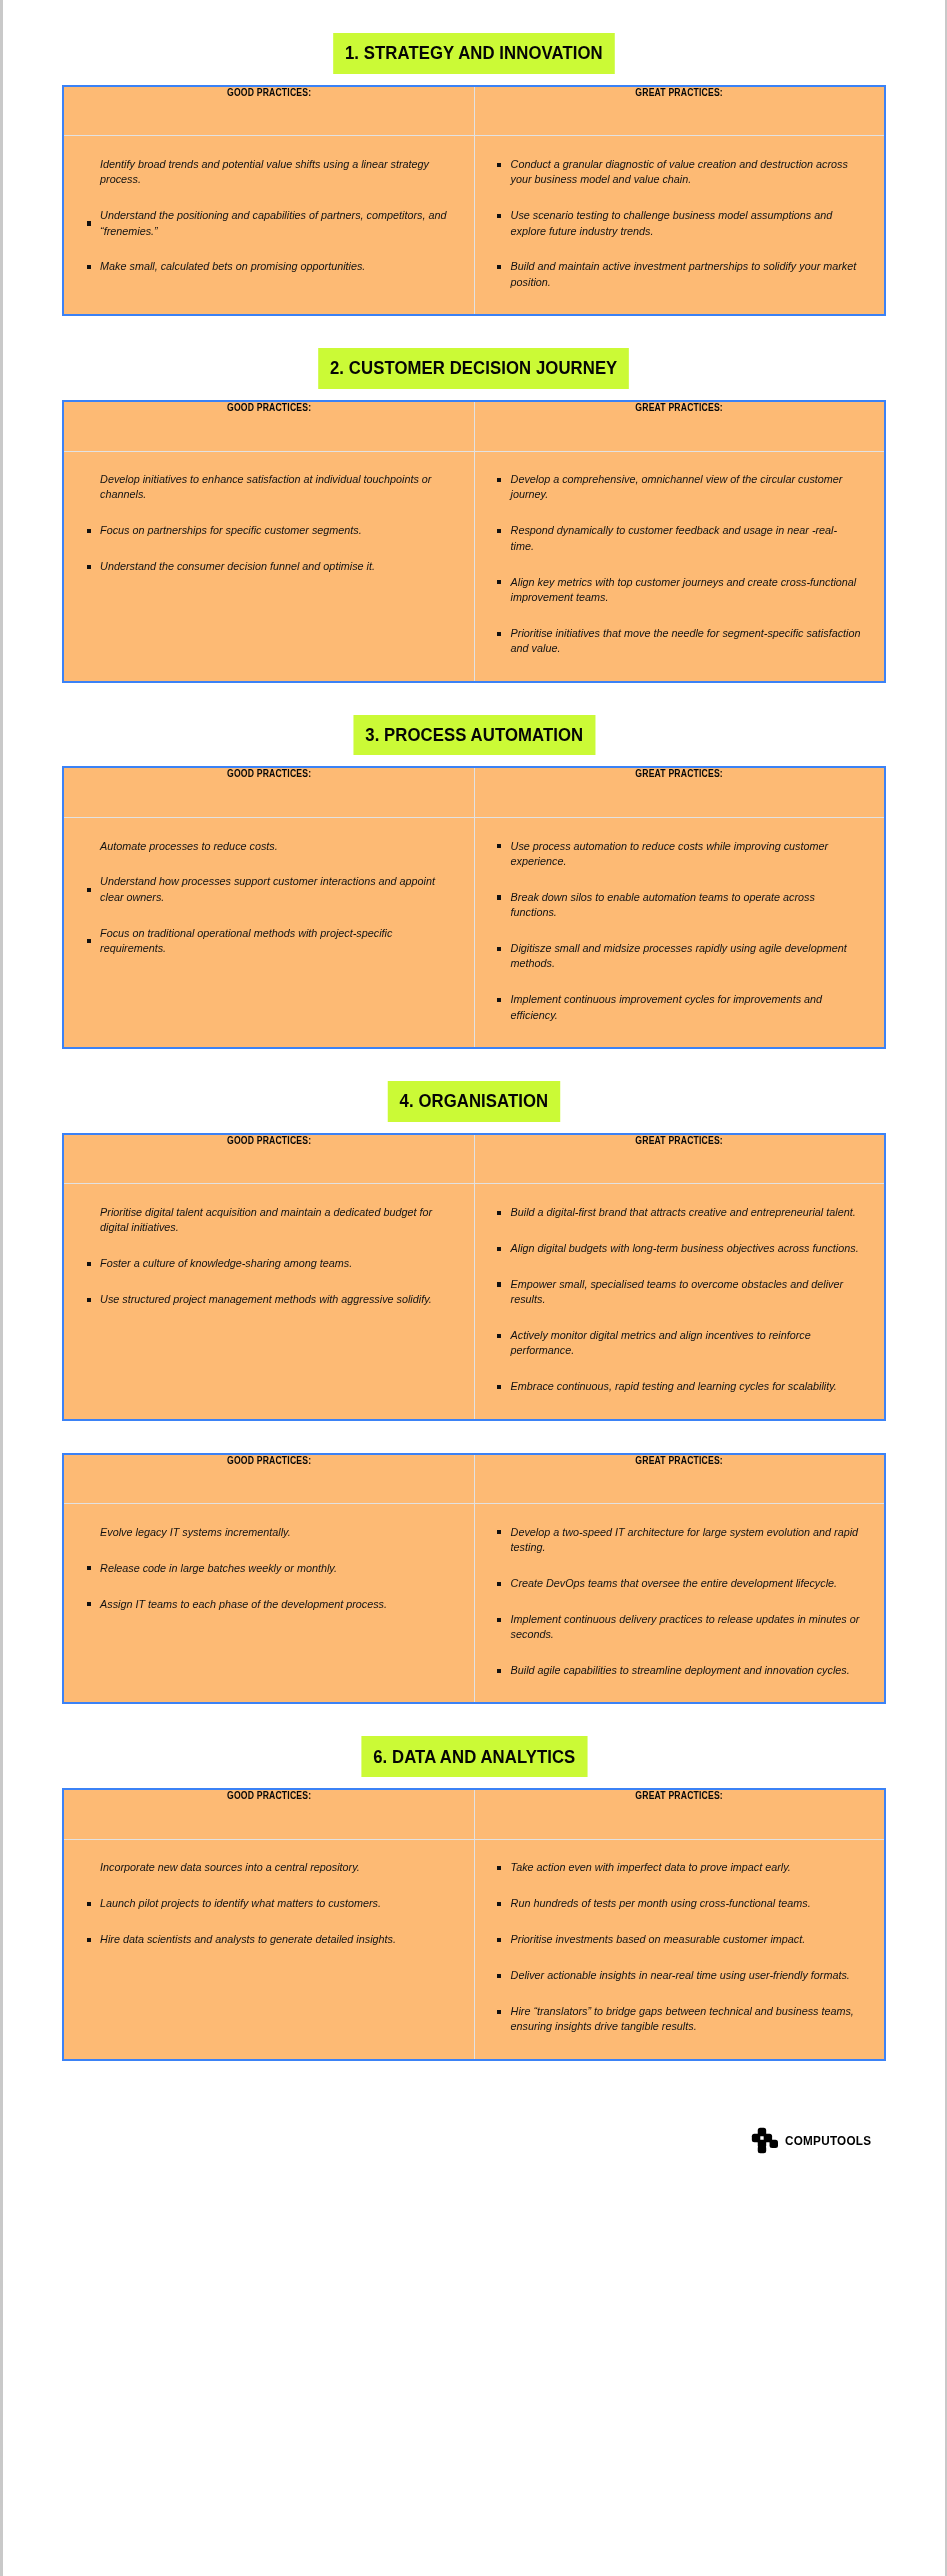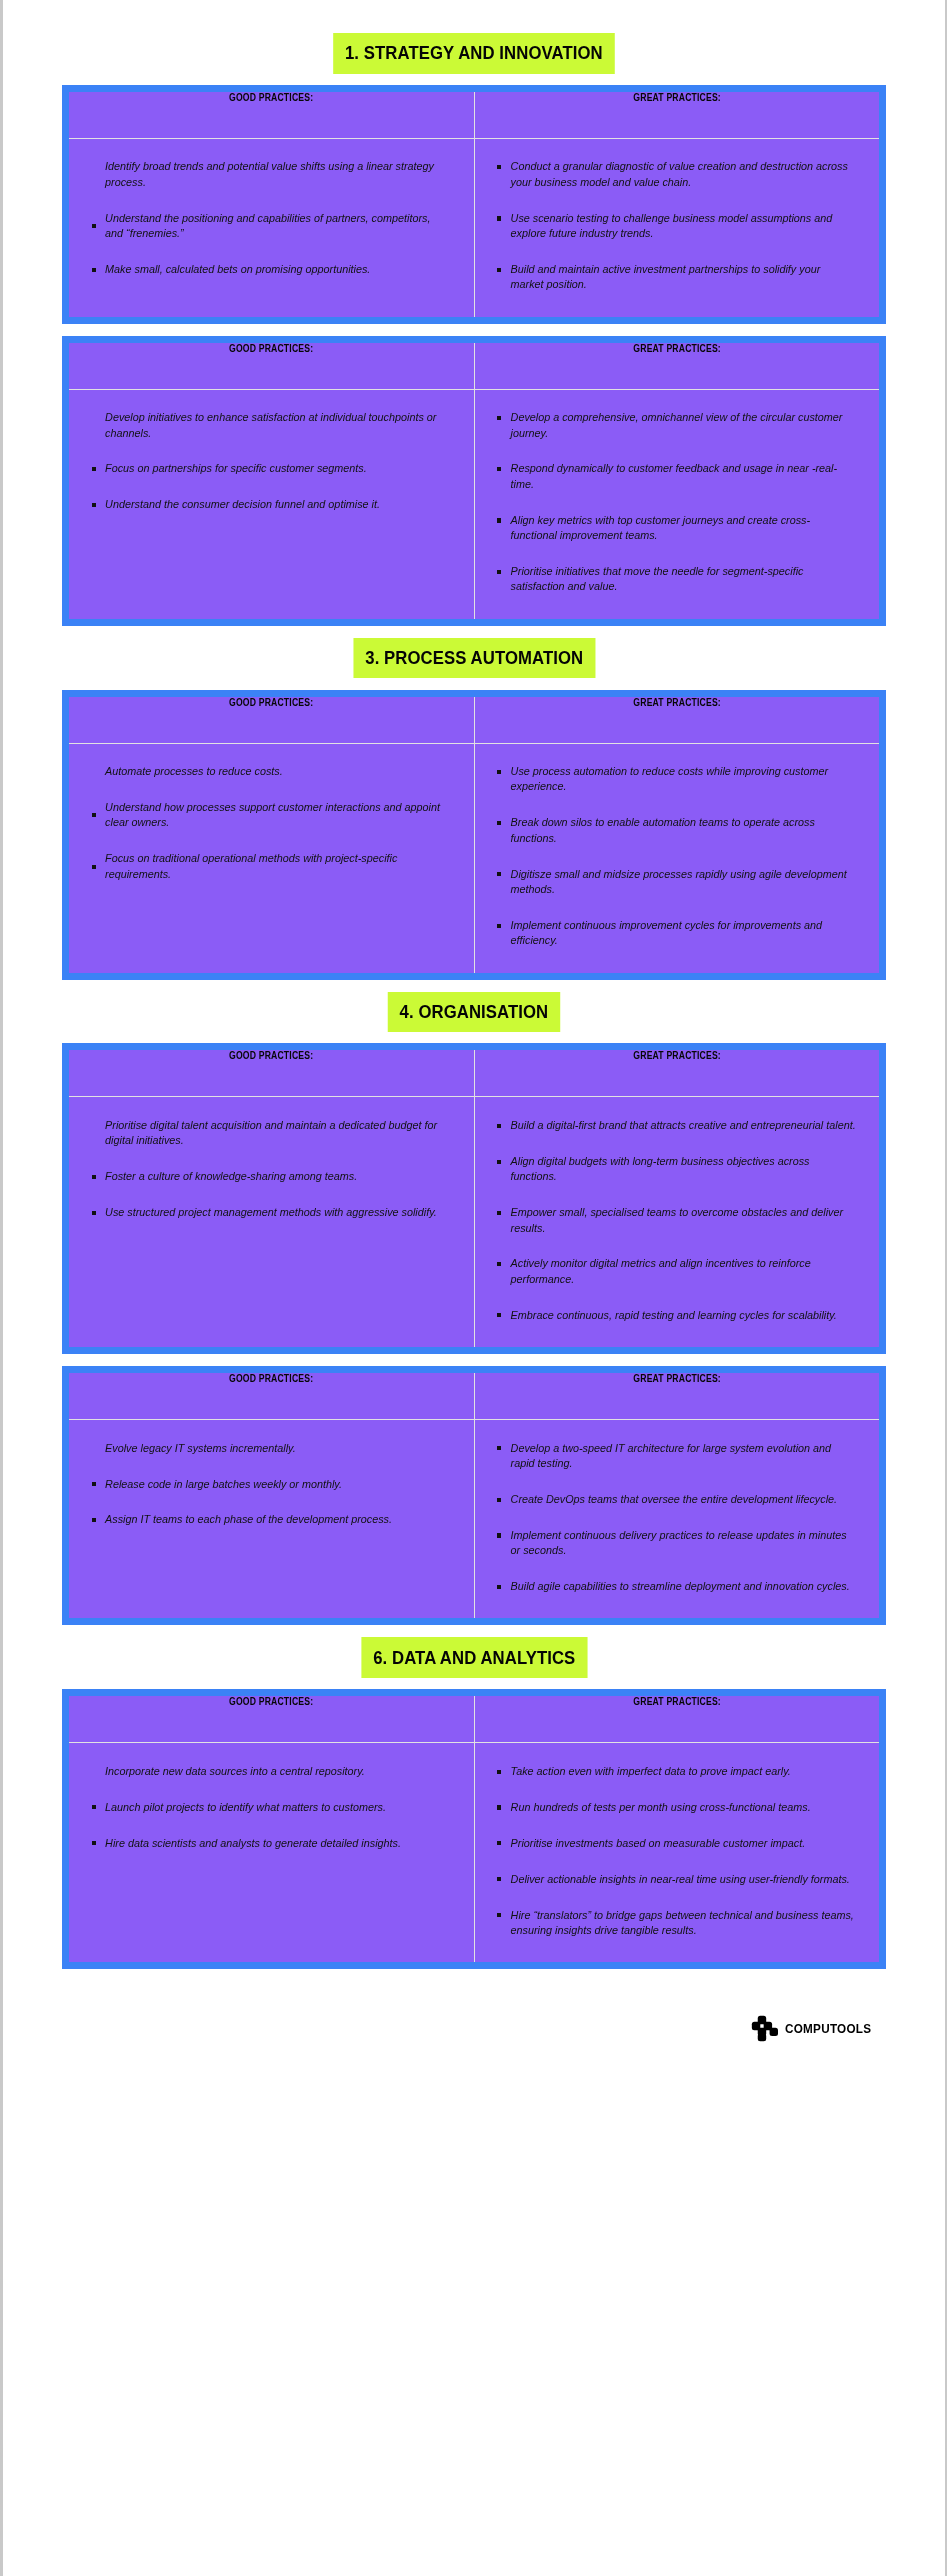--- a/index.html
+++ b/index.html
@@ -26,21 +26,21 @@
   }
 
   .sheet {
     width: 824px;
     margin: 0 auto;
     padding-top: 33px;
   }
 
   
   .section {
-    margin-bottom: 12px;
+    margin-bottom: 32px;
   }
 
   .section-title-wrap {
     display: flex;
     justify-content: center;
     margin-bottom: 11.3px;
   }
   .section-title {
     background: #cbfa36;
     color: #050505;
@@ -53,23 +53,23 @@
     transform: scaleX(0.88);
     transform-origin: center;
     white-space: nowrap;
     font-stretch: condensed;
   }
 
   
   .practice-table {
     width: 100%;
     border-collapse: collapse;
-    border: 7px solid #3b82f6;
+    border: 2px solid #3b82f6;
     table-layout: fixed;
-    background: #8b5cf6;
+    background: #fdba74;
   }
   .practice-table col.c-good { width: 50%; }
   .practice-table col.c-great { width: 50%; }
 
   .practice-table th,
   .practice-table td {
     border: 1px solid #e2e2e2;
     vertical-align: top;
   }
 
@@ -180,20 +180,23 @@
                     <li>Conduct a granular diagnostic of value creation and destruction across your business model and value chain.</li>
                     <li>Use scenario testing to challenge business model assumptions and explore future industry trends.</li>
                     <li>Build and maintain active investment partnerships to solidify your market position.</li>
                   </ul>
                 </td>
               </tr>
             </tbody>
           </table>
         </div>
         <div class="section">
+          <div class="section-title-wrap">
+            <div class="section-title">2. CUSTOMER DECISION JOURNEY</div>
+          </div>
           <table class="practice-table">
             <colgroup>
               <col class="c-good">
               <col class="c-great">
             </colgroup>
             <thead>
               <tr>
                 <th class="col-head"><span>GOOD PRACTICES:</span></th>
                 <th class="col-head"><span>GREAT PRACTICES:</span></th>
               </tr>

